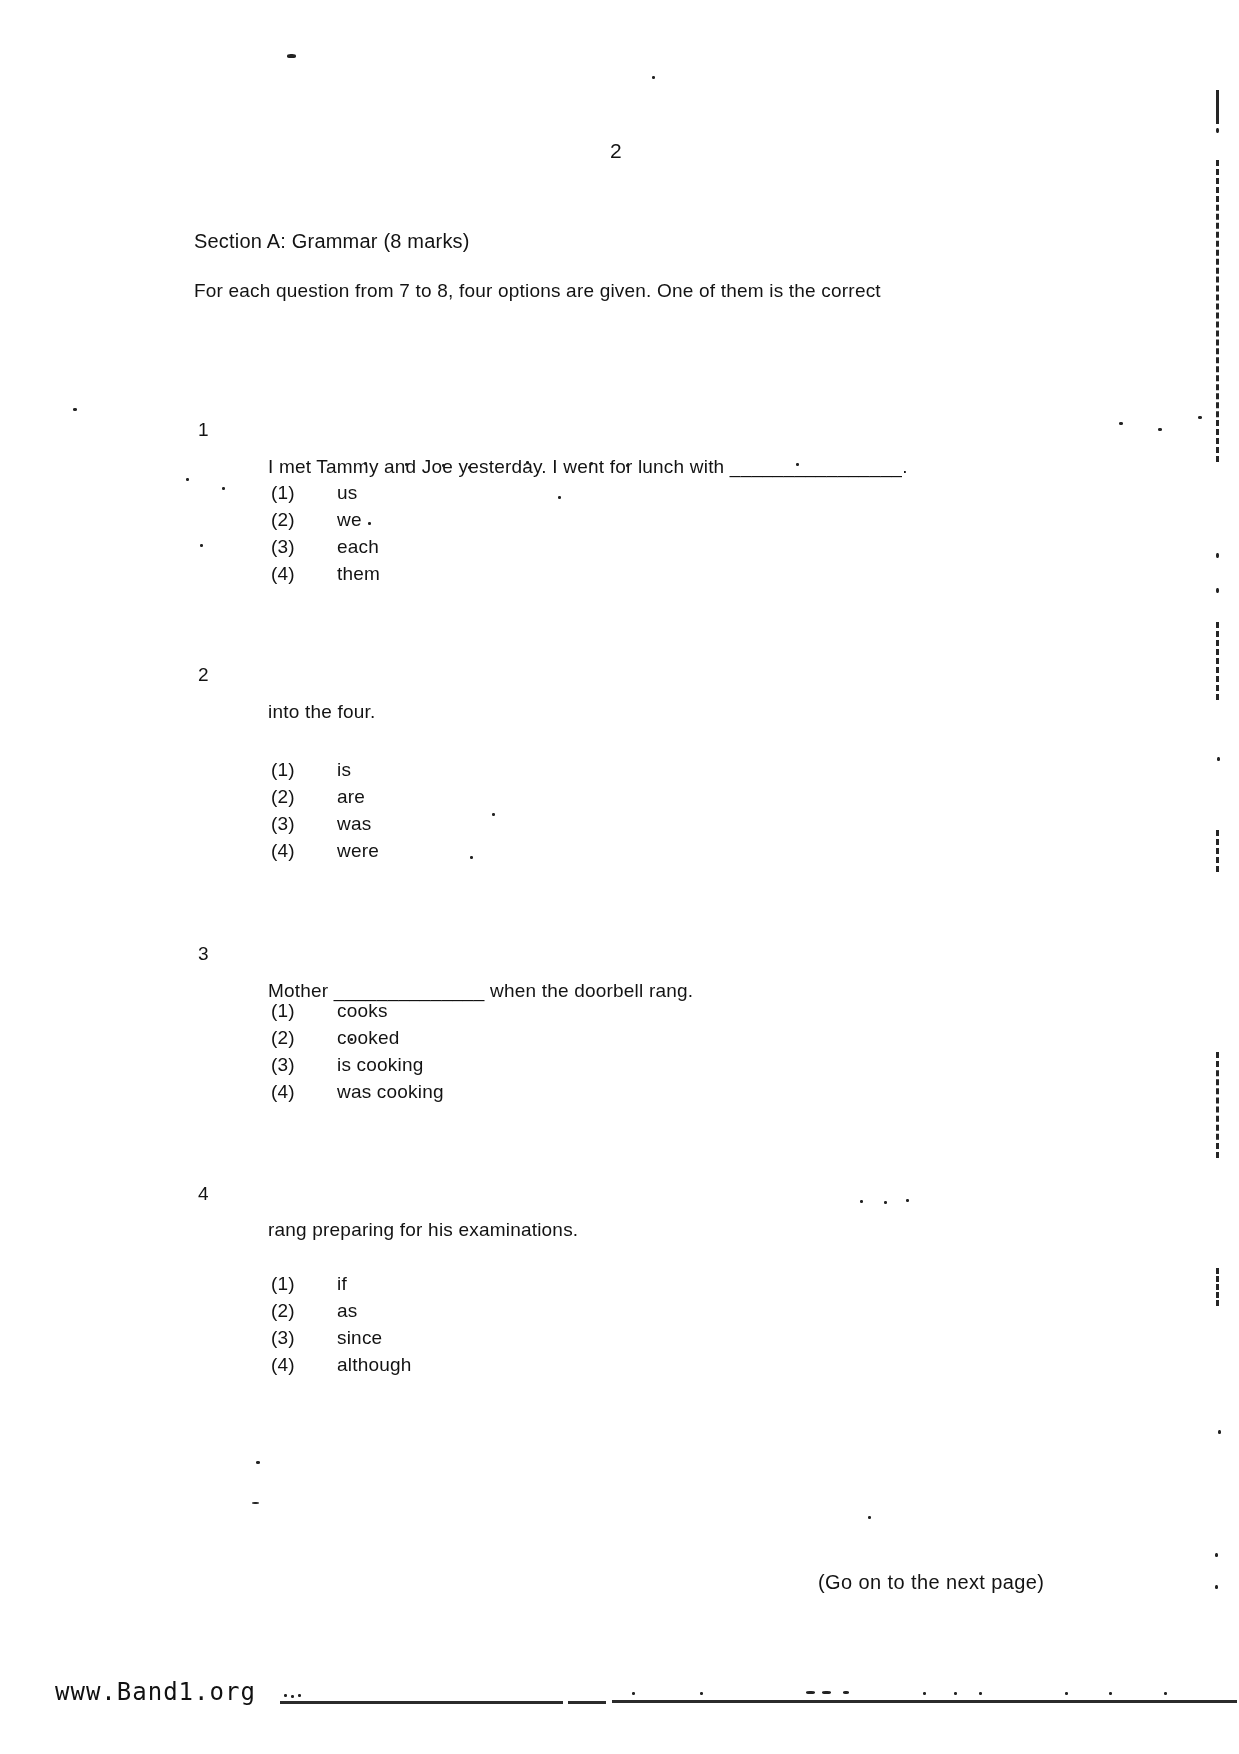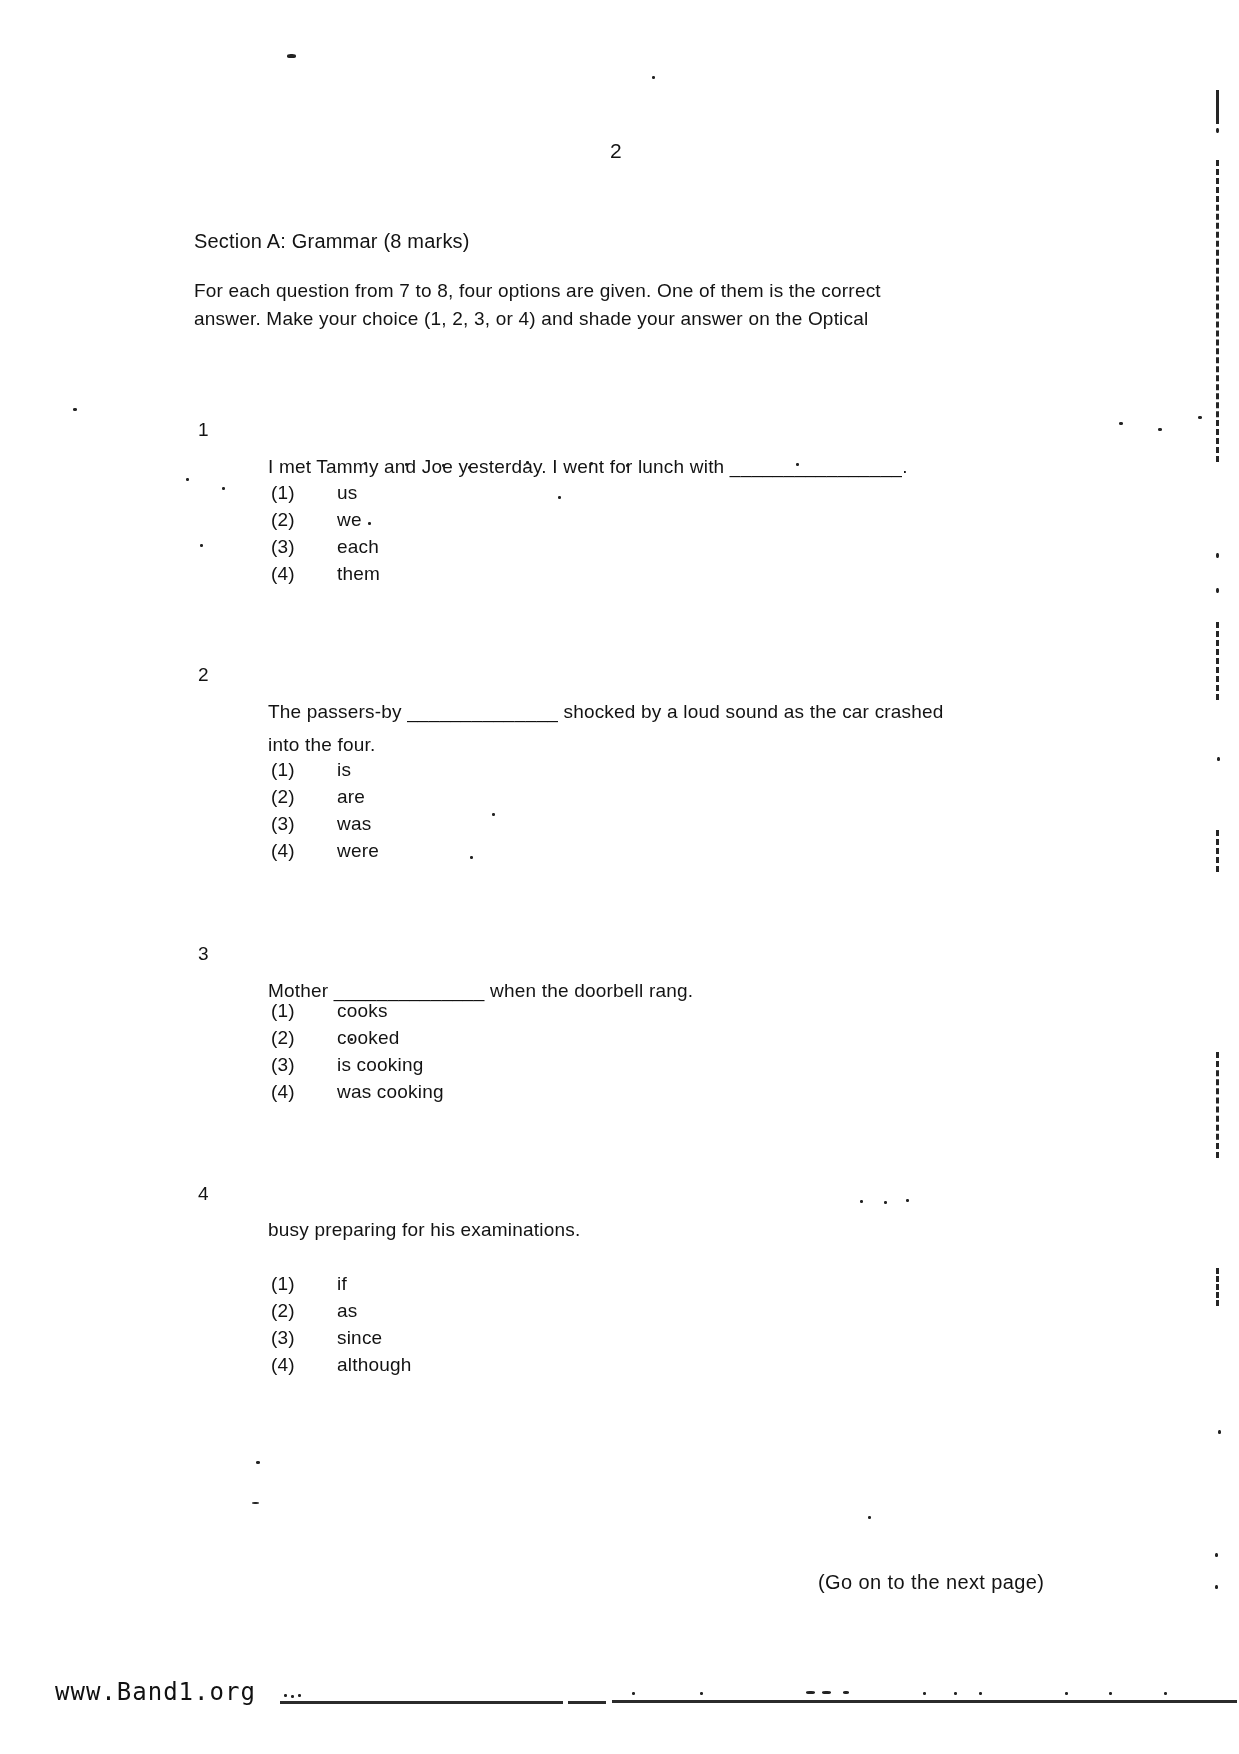--- a/index.html
+++ b/index.html
@@ -94,21 +94,20 @@
 <div class="page">
 
   <div class="scan">
 
     <div class="pagenum">2</div>
 
     <div class="heading">Section A: Grammar (8 marks)</div>
 
     <div class="instructions">
       <div>For each question from 7 to 8, four options are given. One of them is the correct</div>
-      <div>answer. Make your choice (1, 2, 3, or 4) and shade your answer on the Optical</div>
     </div>
 
     <section>
       <div class="qnum" style="top:419px">1</div>
       <div class="qtext" style="top:419px">
         <div>I met Tammy and Joe yesterday. I went for lunch with ________________.</div>
       </div>
       <div class="opts" style="top:479px">
         <div class="opt">
             <span class="m">(1)</span>
@@ -125,21 +124,20 @@
         <div class="opt">
             <span class="m">(4)</span>
             <span class="t">them</span>
           </div>
       </div>
     </section>
 
     <section>
       <div class="qnum" style="top:664px">2</div>
       <div class="qtext" style="top:664px">
-        <div>The passers-by ______________ shocked by a loud sound as the car crashed</div>
         <div>into the four.</div>
       </div>
       <div class="opts" style="top:756px">
         <div class="opt">
             <span class="m">(1)</span>
             <span class="t">is</span>
           </div>
         <div class="opt">
             <span class="m">(2)</span>
             <span class="t">are</span>
@@ -176,21 +174,21 @@
         <div class="opt">
             <span class="m">(4)</span>
             <span class="t">was cooking</span>
           </div>
       </div>
     </section>
 
     <section>
       <div class="qnum" style="top:1183px">4</div>
       <div class="qtext" style="top:1183px;line-height:32px">
-        <div>busy preparing for his examinations.</div>
+        <div>rang preparing for his examinations.</div>
       </div>
       <div class="opts" style="top:1270px">
         <div class="opt">
             <span class="m">(1)</span>
             <span class="t">if</span>
           </div>
         <div class="opt">
             <span class="m">(2)</span>
             <span class="t">as</span>
           </div>

